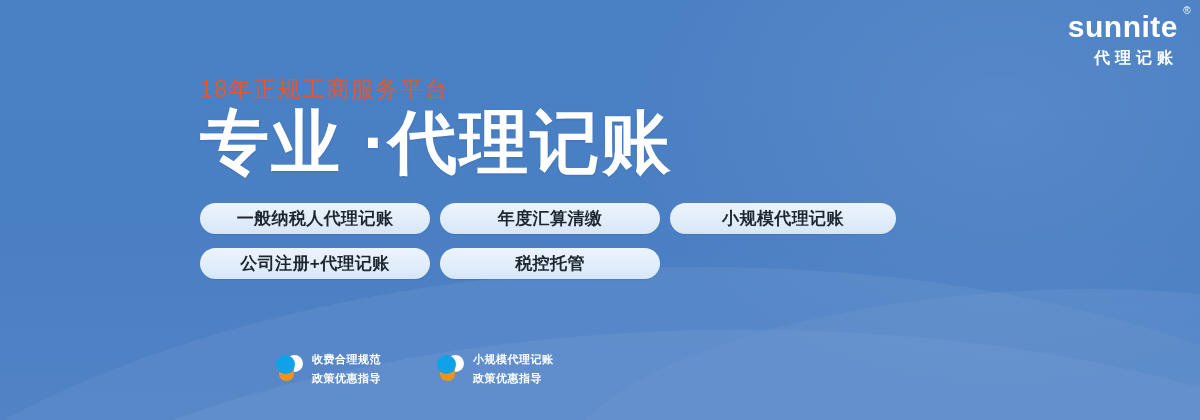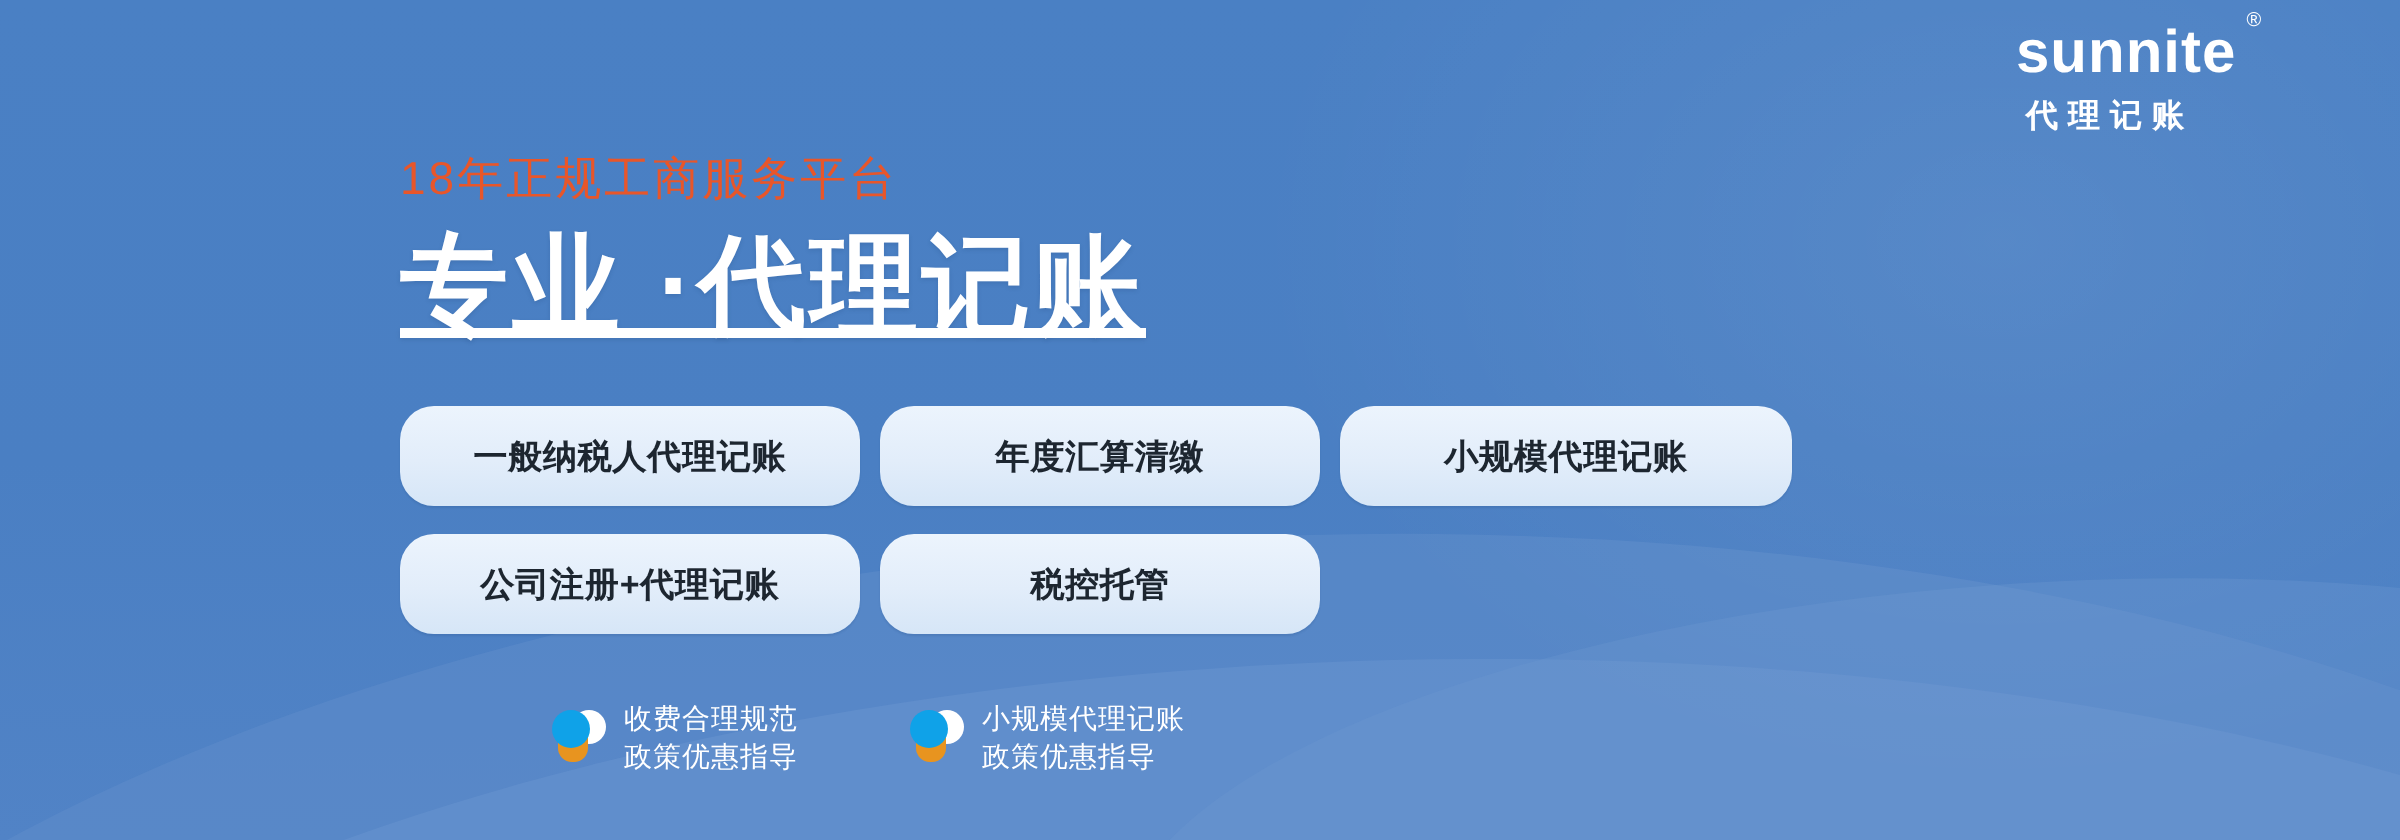--- a/index.html
+++ b/index.html
@@ -50,21 +50,21 @@
     position:absolute;
     right:-180px; top:-160px;
     width:760px; height:560px;
     background:radial-gradient(ellipse at center,rgba(255,255,255,.07) 0%,rgba(255,255,255,0) 70%);
   }
 
   
   .logo {
     position:absolute;
     right:22px; top:8px;
-    text-align:left;
+    text-align:right;
     width:170px;
   }
   .logo-word {
     position:relative;
     display:inline-block;
     font-size:30px;
     font-weight:700;
     color:#ffffff;
     letter-spacing:.5px;
     line-height:38px;
@@ -94,41 +94,40 @@
   .tagline {
     font-size:23px;
     font-weight:400;
     color:#e8562a;
     letter-spacing:1.5px;
     line-height:30px;
     white-space:nowrap;
   }
   .headline {
     margin-top:6px;
-    font-size:54px;
+    font-size:69px;
     font-weight:700;
     color:#ffffff;
     letter-spacing:2px;
     line-height:66px;
     white-space:nowrap;
     text-shadow:0 1px 2px rgba(30,60,110,.18);
-    text-decoration:underline;
   }
 
   
   .pill-grid {
     position:absolute;
     left:200px; top:203px;
     display:grid;
     grid-template-columns:230px 220px 226px;
     column-gap:10px;
     row-gap:14px;
   }
   .pill {
-    height:50px;
+    height:31px;
     border-radius:17px;
     background:linear-gradient(180deg,#ecf4fd 0%,#e2edfa 55%,#d6e6f7 100%);
     display:flex;
     align-items:center;
     justify-content:center;
     font-size:17px;
     font-weight:700;
     color:#1d2630;
     letter-spacing:.4px;
     white-space:nowrap;
@@ -167,22 +166,22 @@
     border-radius:0 0 7px 7px;
   }
   .feature-icon .dot {
     position:absolute;
     left:1px; top:1px;
     width:19px; height:19px;
     border-radius:50%;
     background:#0fa2e8;
   }
   .feature-text {
-    font-size:14px;
-    font-weight:400;
+    font-size:11px;
+    font-weight:700;
     color:#ffffff;
     line-height:19px;
     letter-spacing:.5px;
     white-space:nowrap;
   }
 </style>
 </head>
 <body>
 
 <div class="banner">

